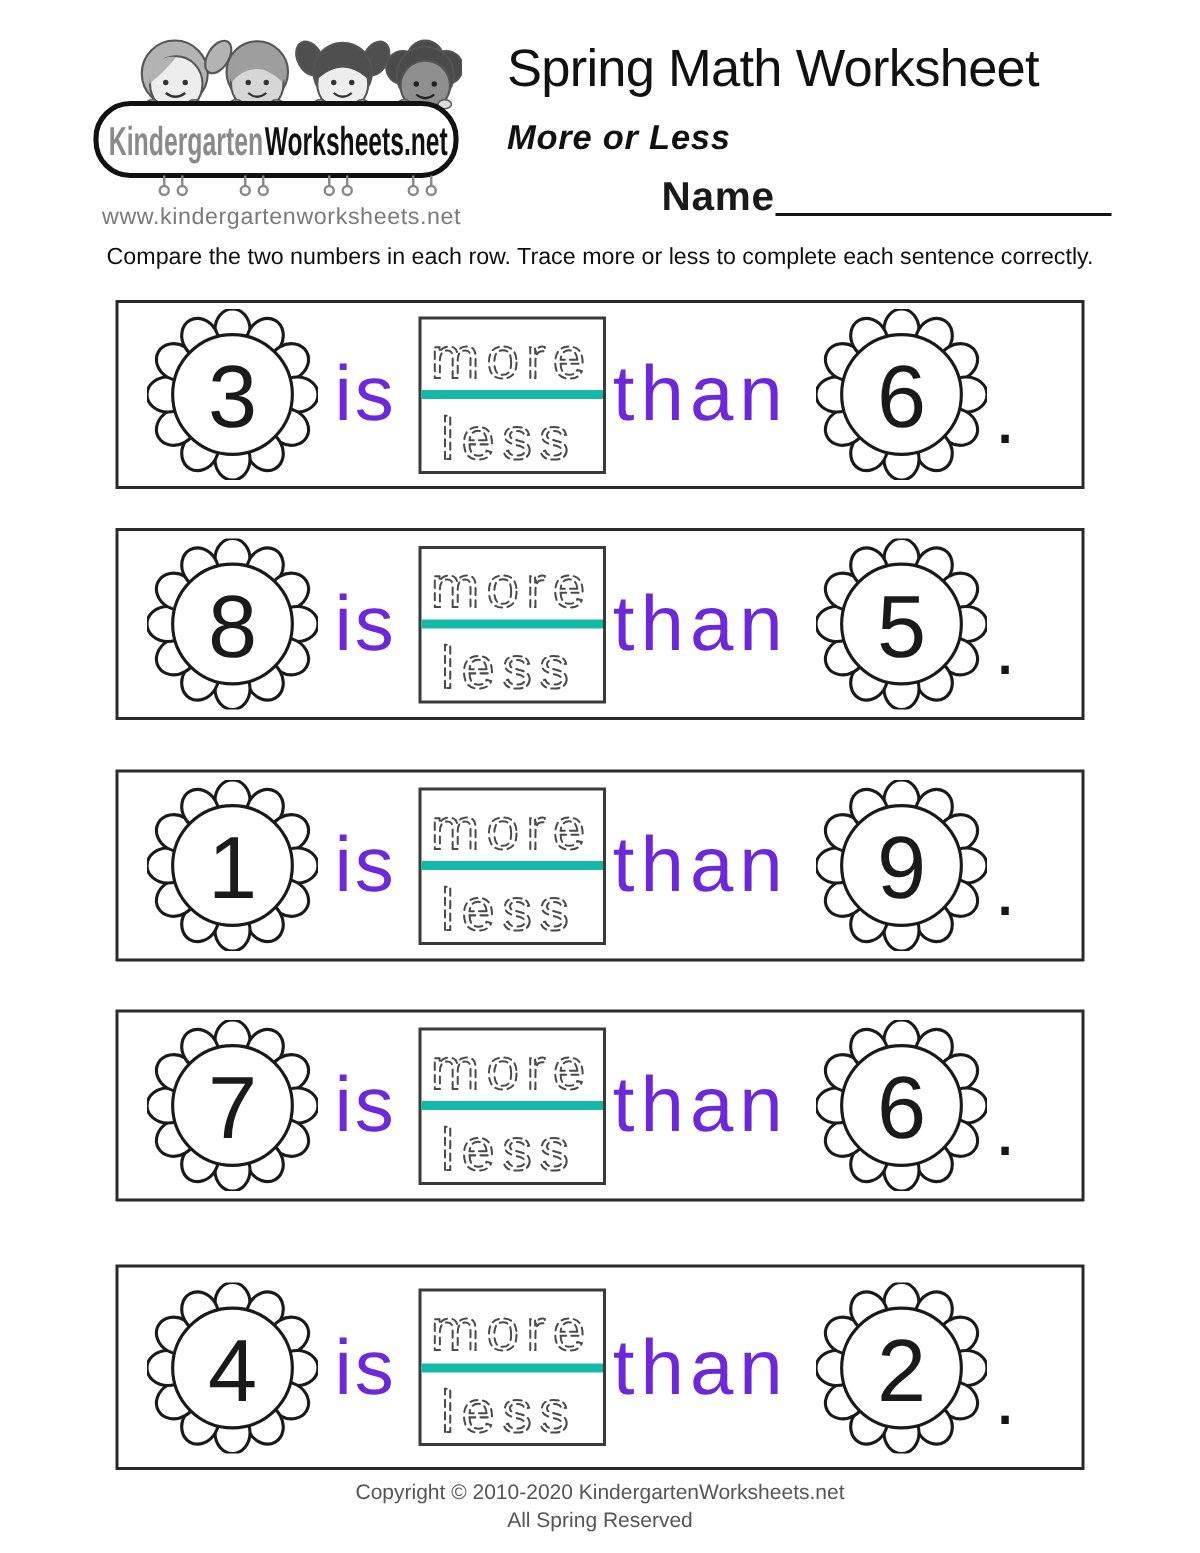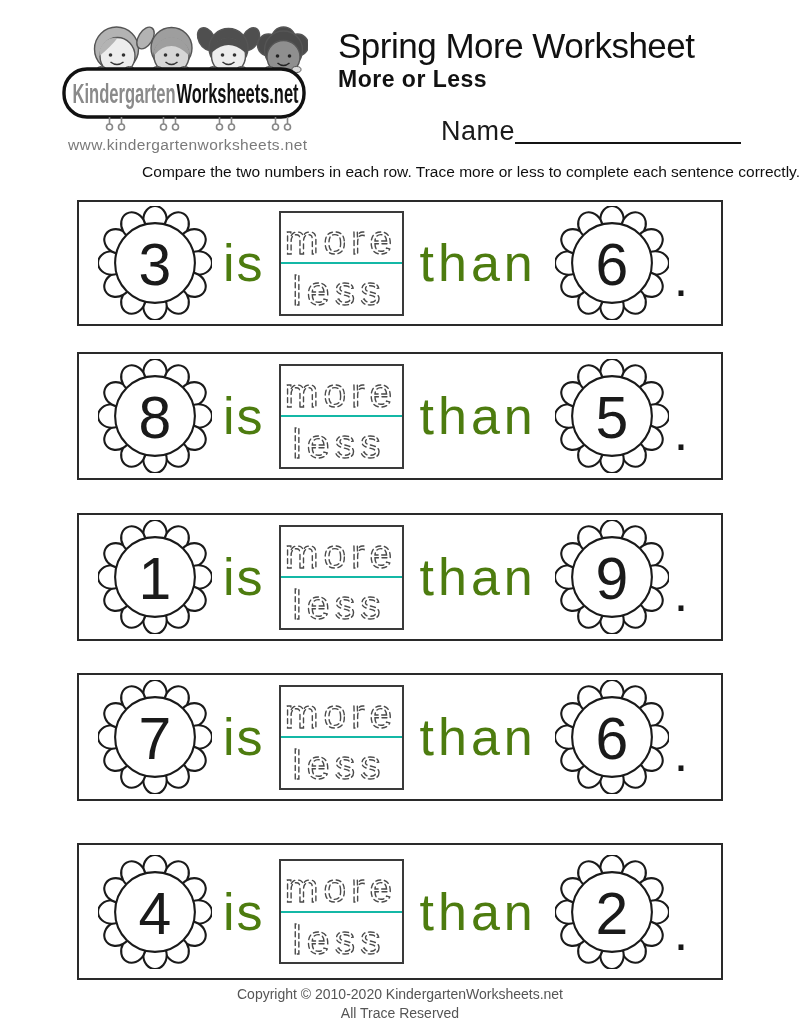--- a/index.html
+++ b/index.html
@@ -10,51 +10,51 @@
   
   .logo-block { position:absolute; left:60px; top:22px; width:250px; }
   .logo-svg { display:block; width:248px; height:112px; }
   .brand-gray  { font-family:"Liberation Sans",sans-serif; font-weight:bold; font-size:27px; fill:#8a8a8a; }
   .brand-black { font-family:"Liberation Sans",sans-serif; font-weight:bold; font-size:27px; fill:#111; }
   .logo-url { margin:2px 16px 0 8px; font-size:15.5px; letter-spacing:.4px; color:#7a7a7a; }
 
   
   .title-block { position:absolute; left:338px; top:26px; }
   .title { font-size:35px; font-weight:normal; letter-spacing:-.5px; color:#111; }
-  .subtitle { font-size:23px; font-weight:bold; letter-spacing:.5px; color:#111; }
+  .subtitle { margin-top:12px; font-size:23px; font-weight:bold; letter-spacing:.5px; color:#111;font-style:italic; }
   .name-row { position:absolute; left:441px; top:116px; width:300px; display:flex; align-items:flex-end; }
-  .name-label { font-size:27px; font-weight:normal; letter-spacing:.5px; }
+  .name-label { font-size:27px; font-weight:bold; letter-spacing:.5px; }
   .name-line { flex:1; border-bottom:2.5px solid #141414; margin-bottom:3px; height:20px; }
 
   
-  .instructions { position:absolute; left:0; top:163px; width:100%; text-align:right; font-size:15.5px; color:#0f0f0f; }
+  .instructions { position:absolute; left:0; top:163px; width:100%; text-align:center; font-size:15.5px; color:#0f0f0f; }
 
   
   .row { position:absolute; left:77px; width:646px; border:2.5px solid #2a2a2a; background:#fff;
          display:flex; align-items:center; }
   .row:nth-of-type(1){ top:200px; height:126px; }
   .row:nth-of-type(2){ top:352px; height:128px; }
   .row:nth-of-type(3){ top:513px; height:128px; }
   .row:nth-of-type(4){ top:673px; height:128px; }
   .row:nth-of-type(5){ top:843px; height:137px; }
 
   .flower { width:114px; height:114px; flex:none; }
   .flower.left  { margin-left:19px; }
   .flower.right { margin-left:18px; }
   .flower-num { font-family:"Liberation Sans",sans-serif; font-size:62px; fill:#1a1a1a; }
 
-  .word { font-size:52px; color:#4d7c0f; letter-spacing:2px; line-height:1; }
+  .word { font-size:52px; color:#6d28d9; letter-spacing:2px; line-height:1; }
   .word.is   { margin-left:11px; }
-  .word.than { margin-left:16px; letter-spacing:4px;text-align:right; }
+  .word.than { margin-left:5px; letter-spacing:4px;text-align:right; }
   .period { font-size:52px; color:#161616; align-self:flex-end; margin:0 0 20px 5px; line-height:1; }
 
   .trace-box { width:125px; height:105px; border:2px solid #3a3a3a; margin-left:14px;
                display:flex; flex-direction:column; flex:none; background:#fff; }
   .trace-cell { flex:1; position:relative; }
-  .trace-cell.top { border-bottom:2px solid #14b8a6; }
+  .trace-cell.top { border-bottom:6px solid #14b8a6; }
   .trace-cell svg { position:absolute; inset:0; width:100%; height:100%; }
   .trace-text { font-family:"Liberation Sans",sans-serif; font-size:41px; letter-spacing:5px;
                 fill:none; stroke:#4a4a4a; stroke-width:1.4; stroke-dasharray:5 3.6; stroke-linecap:round; }
 
   
   .footer { position:absolute; left:0; top:985px; width:100%; text-align:center;
             font-size:14px; color:#555; line-height:1.35; }
 
   .defs-holder { position:absolute; width:0; height:0; overflow:hidden; }
 </style>
@@ -156,21 +156,21 @@
         <circle cx="158" cy="105" r="3"></circle>
           <circle cx="170" cy="105" r="3"></circle>
         <circle cx="214" cy="105" r="3"></circle>
           <circle cx="226" cy="105" r="3"></circle>
       </g>
     </svg>
     <div class="logo-url">www.kindergartenworksheets.net</div>
   </div>
 
   <div class="title-block">
-    <div class="title">Spring More Worksheet</div>
+    <div class="title">Spring Math Worksheet</div>
     <div class="subtitle">More or Less</div>
   </div>
   <div class="name-row">
     <span class="name-label">Name</span>
     <span class="name-line"></span>
   </div>
 
   <p class="instructions">Compare the two numbers in each row. Trace more or less to complete each sentence correctly.</p>
 
   <main>
@@ -302,16 +302,16 @@
         <use href="#flowerShape"></use>
         <text class="flower-num" x="60" y="83" text-anchor="middle">2</text>
       </svg>
       <span class="period">.</span>
     </div>
 
   </main>
 
   <div class="footer">
     <div>Copyright © 2010-2020 KindergartenWorksheets.net</div>
-    <div>All Trace Reserved</div>
+    <div>All Spring Reserved</div>
   </div>
 
 </div>
 
 </body></html>

